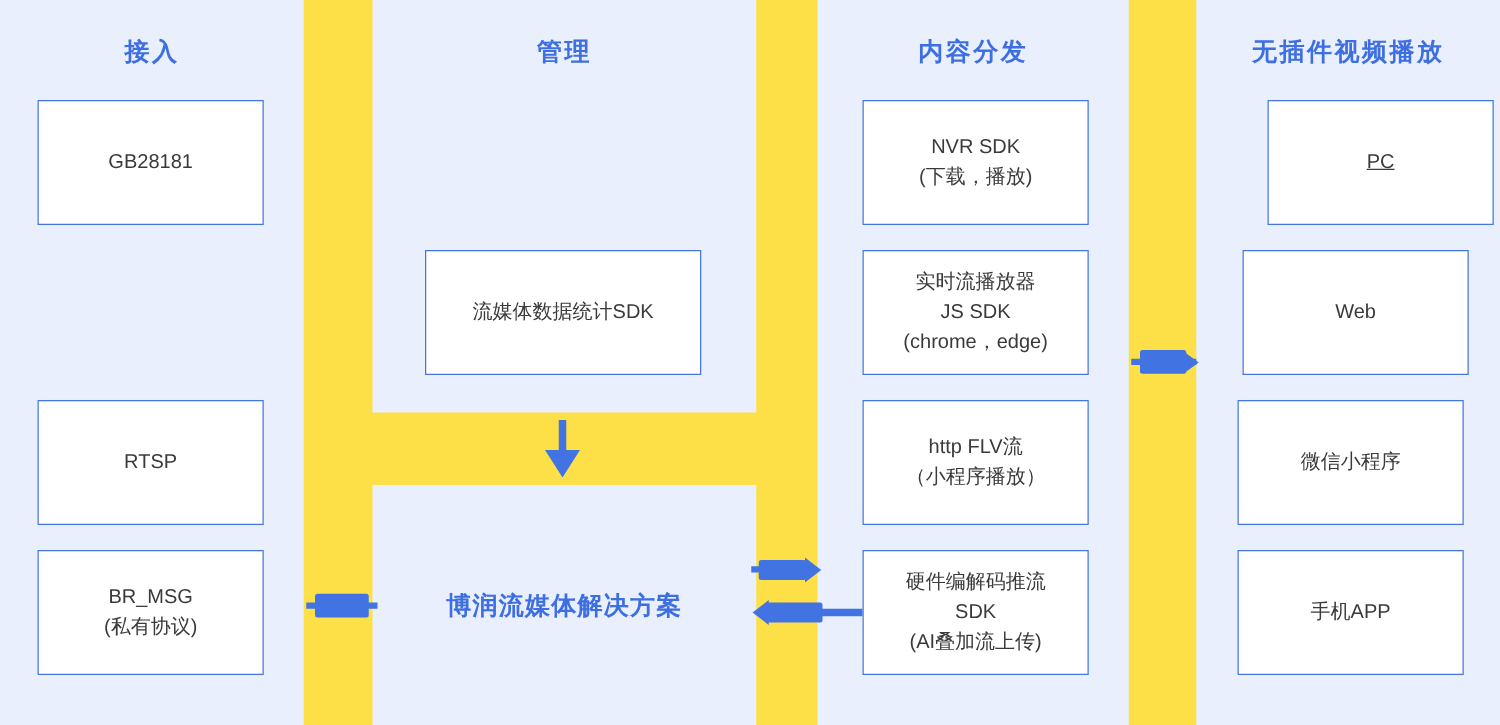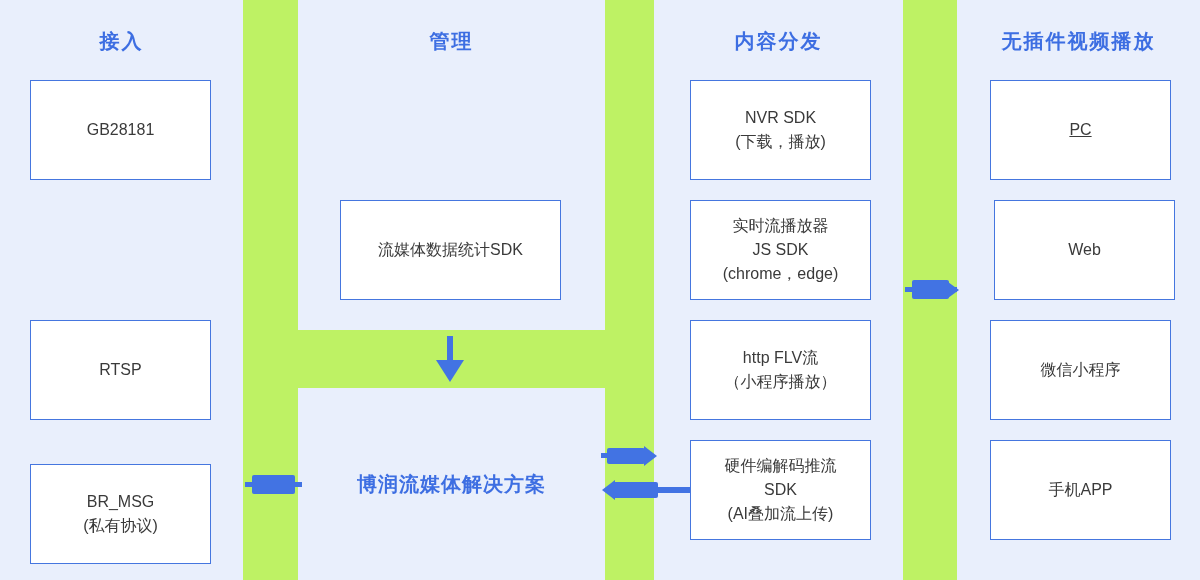--- a/index.html
+++ b/index.html
@@ -5,21 +5,21 @@
   html, body {
     margin: 0;
     padding: 0;
     background: #ffffff;
     font-family: "Liberation Sans", "DejaVu Sans", sans-serif;
   }
   .stage {
     position: relative;
     width: 1200px;
     height: 580px;
-    background: #bef264;
+    background: #fde047;
     overflow: hidden;
   }
   .panel {
     position: absolute;
     background: #e9effc;
   }
   .col-title {
     position: absolute;
     width: 100%;
     top: 28px;
@@ -83,37 +83,37 @@
   <div class="panel" style="left:654px; top:0; width:249px; height:580px;">
     <div class="col-title">内容分发</div>
   </div>
 
   <div class="panel" style="left:957px; top:0; width:243px; height:580px;">
     <div class="col-title">无插件视频播放</div>
   </div>
 
   <div class="box" style="left:30px; top:80px;">GB28181</div>
   <div class="box" style="left:30px; top:320px;">RTSP</div>
-  <div class="box" style="left:30px; top:464px;">BR_MSG
+  <div class="box" style="left:30px; top:440px;">BR_MSG
 (私有协议)</div>
 
   <div class="box wide" style="left:340px; top:200px;">流媒体数据统计SDK</div>
 
   <div class="box" style="left:690px; top:80px;">NVR SDK
 (下载，播放)</div>
   <div class="box" style="left:690px; top:320px;">http FLV流
 （小程序播放）</div>
   <div class="box" style="left:690px; top:200px;">实时流播放器
 JS SDK
 (chrome，edge)</div>
   <div class="box" style="left:690px; top:440px;">硬件编解码推流
 SDK
 (AI叠加流上传)</div>
 
-  <div class="box" style="left:990px; top:80px;text-decoration:underline;">PC</div>
+  <div class="box" style="left:1014px; top:80px;text-decoration:underline;">PC</div>
   <div class="box" style="left:994px; top:200px;">Web</div>
   <div class="box" style="left:990px; top:440px;">手机APP</div>
   <div class="box" style="left:990px; top:320px;">微信小程序</div>
 
   <div>
     <div class="arrow-part" style="left:245px; top:482px; width:57px; height:5px;"></div>
     <div class="arrow-part arrow-body" style="left:252px; top:475px; width:43px; height:19px;"></div>
   </div>
 
   <div>

